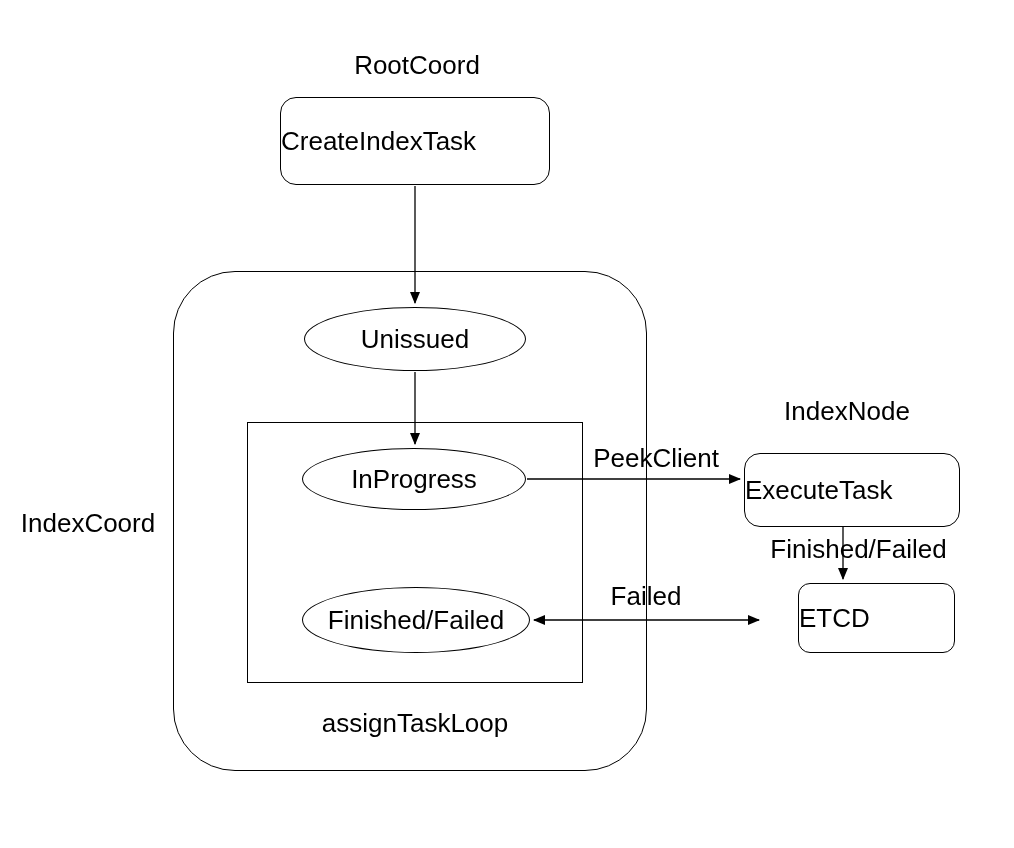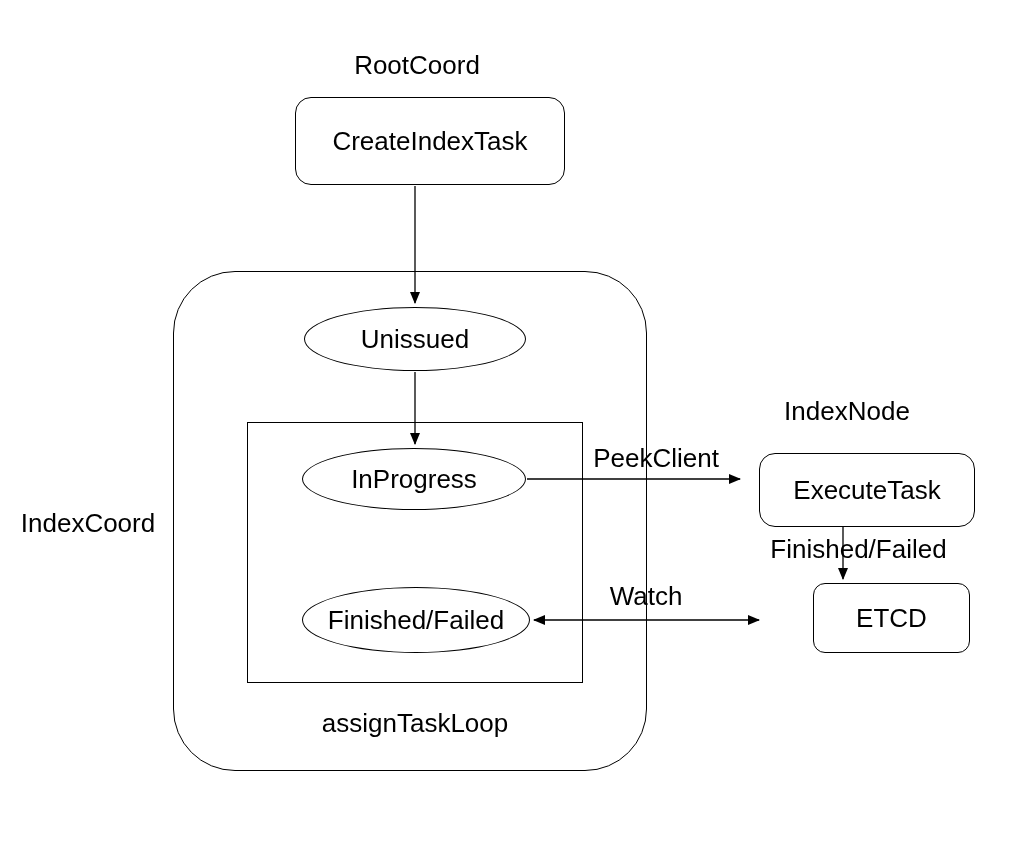--- a/index.html
+++ b/index.html
@@ -12,24 +12,22 @@
     font-family: "Liberation Sans", sans-serif;
     color: #000000;
     overflow: hidden;
   }
   .node-box {
     position: absolute;
     border: 1px solid #000000;
     background: #ffffff;
     display: flex;
     align-items: center;
-    justify-content: center;
     font-size: 26px;
     text-align: center;
-    margin-left: 15px;
   }
   .rounded { border-radius: 16px; }
   .ellipse {
     position: absolute;
     border: 1px solid #000000;
     border-radius: 50%;
     background: #ffffff;
     display: flex;
     align-items: center;
     justify-content: center;
@@ -108,15 +106,15 @@
   <div class="node-box rounded" style="left:744px; top:453px; width:216px; height:74px;">
     <span>ExecuteTask</span>
   </div>
 
   <div class="free-label" style="left:756px; top:535px; width:205px; height:28px;">Finished/Failed</div>
 
   <div class="node-box" style="left:798px; top:583px; width:157px; height:70px; border-radius:12px;">
     <span>ETCD</span>
   </div>
 
-  <div class="free-label" style="left:596px; top:582px; width:100px; height:28px;">Watch</div>
+  <div class="free-label" style="left:596px; top:582px; width:100px; height:28px;">Failed</div>
 
 </div>
 
 </body></html>

